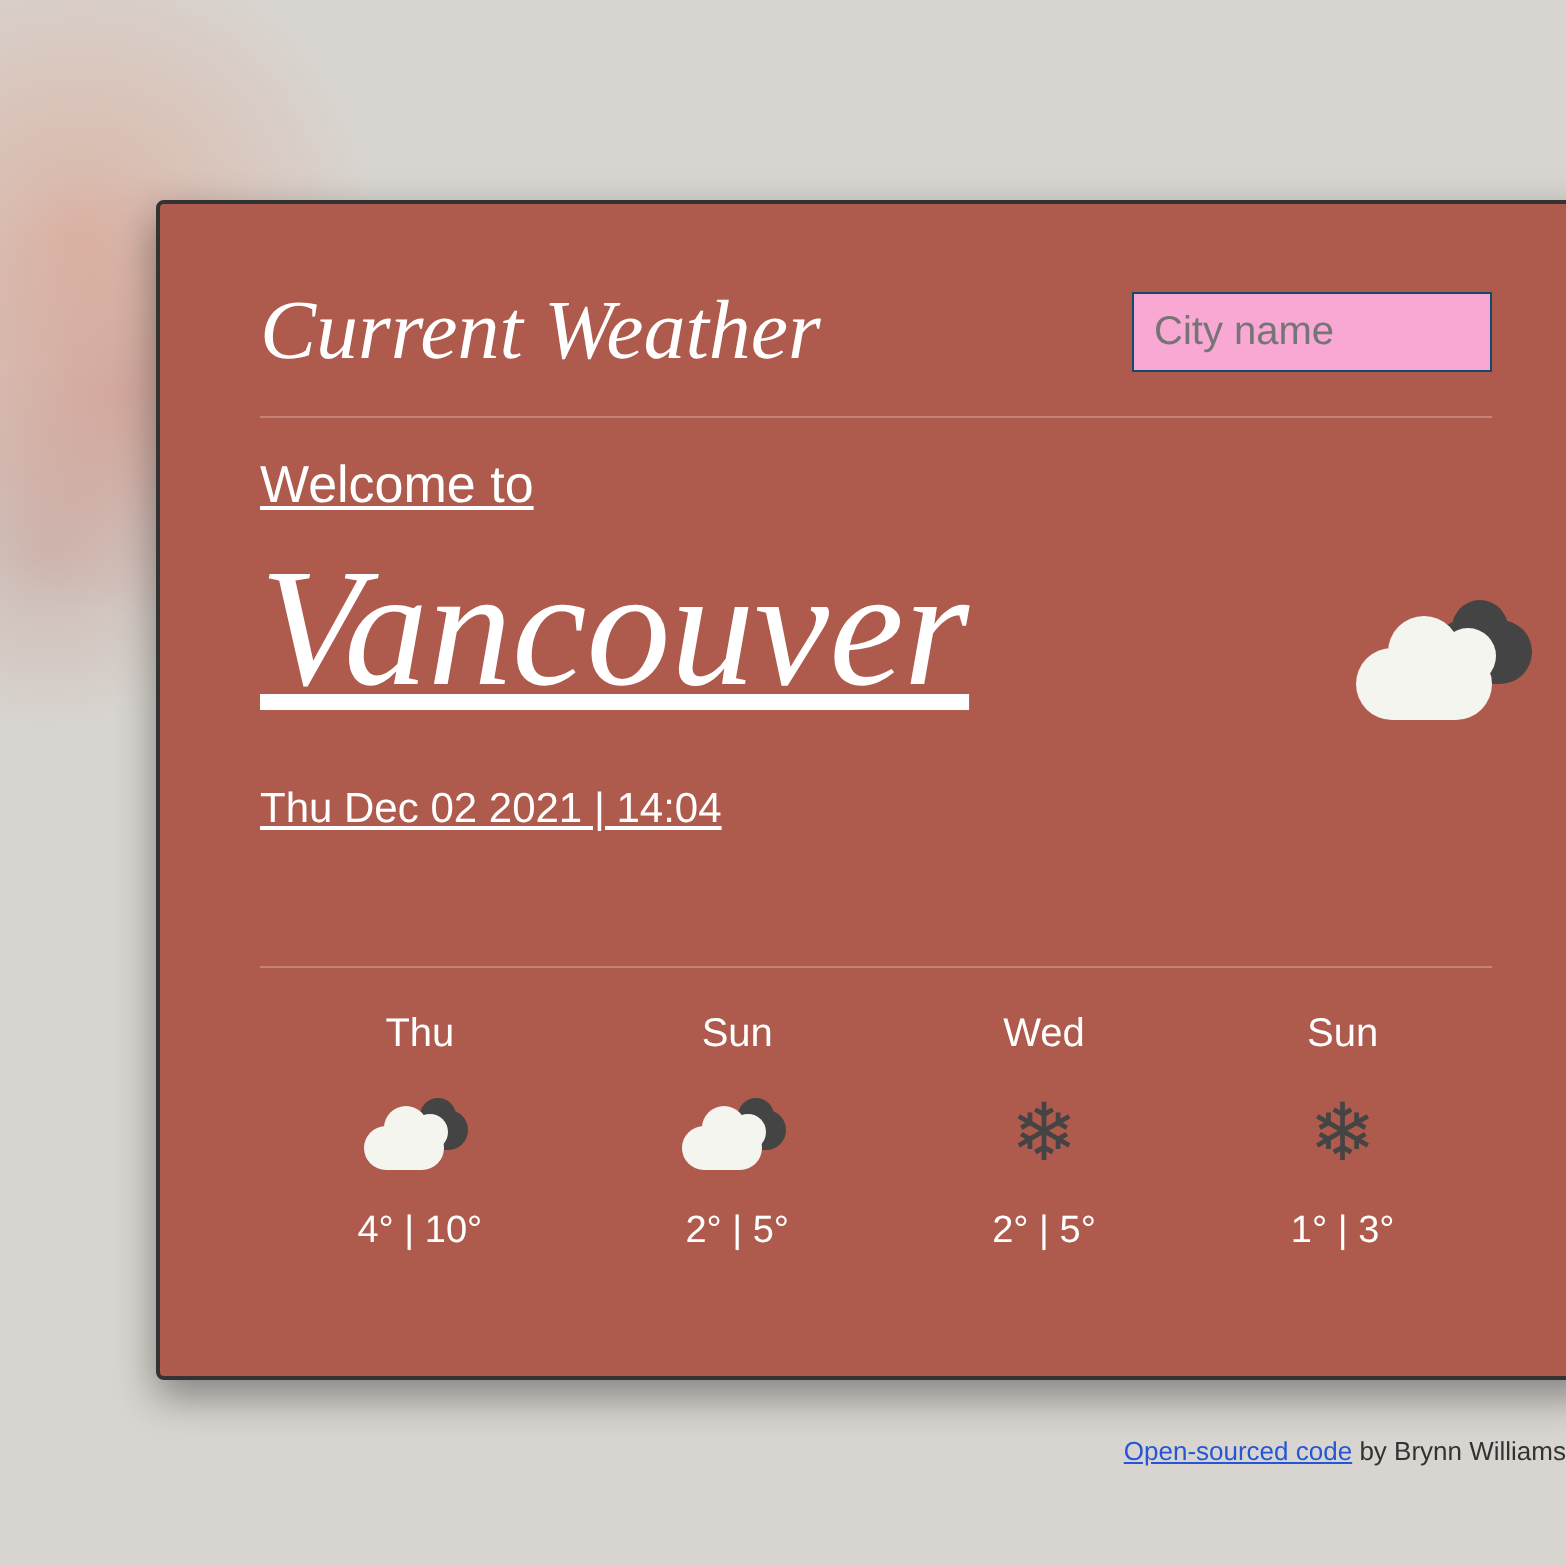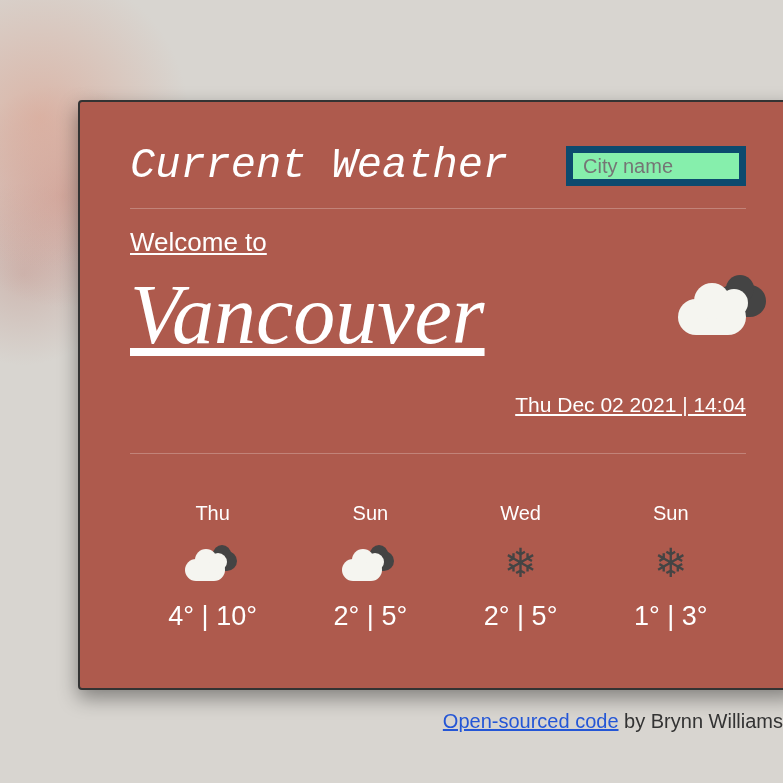--- a/index.html
+++ b/index.html
@@ -32,88 +32,87 @@
       color: #fff;
     }
     .header-row {
       display: flex;
       justify-content: space-between;
       align-items: center;
       padding-bottom: 18px;
       border-bottom: 1px solid rgba(255,255,255,0.25);
     }
     .title {
-      font-family: Liberation Mono, monospace;
+      font-family: Liberation Serif, serif;
       font-size: 42px;
       font-style: italic;
       font-weight: normal;
     }
     .search-input {
       width: 180px;
       height: 40px;
       padding: 6px 10px;
       font-size: 20px;
-      border: 7px solid #0c4a6e;
-      background: #86efac;
+      border: 1px solid #0c4a6e;
+      background: #f9a8d4;
       color: #666;
       outline: none;
     }
     .welcome-section {
       margin-top: 18px;
       text-decoration: underline;
     }
     .welcome-label {
       font-size: 26px;
       font-weight: 400;
     }
     .city-row {
       display: flex;
       justify-content: space-between;
-      align-items: center;
+      align-items: flex-end;
     }
     .city-name {
       font-family: 'Brush Script MT', cursive;
       font-size: 84px;
       font-style: italic;
       font-weight: normal;
       margin-top: 8px;
     }
     .main-icon {
       margin-right: -30px;
       margin-top: -10px;
     }
     .datetime {
       font-size: 21px;
       margin-top: 30px;
-      padding-bottom: 36px;
+      padding-bottom: 66px;
       border-bottom: 1px solid rgba(255,255,255,0.25);
-      text-align: right;
     }
     .forecast-row {
       display: flex;
       justify-content: space-around;
-      margin-top: 48px;
+      margin-top: 22px;
     }
     .forecast-day {
       display: flex;
       flex-direction: column;
       align-items: center;
       gap: 18px;
     }
     .day-label {
       font-size: 20px;
     }
     .temps {
-      font-size: 27px;
+      font-size: 19px;
     }
     .footer {
       position: absolute;
       bottom: 50px;
       right: 0;
-      font-size: 20px;
+      font-size: 13px;
       color: #333;
     }
     .footer a {
       color: #2456d6;
       text-decoration: underline;
     }
     
     .cloud-icon {
       position: relative;
       width: 60px;

